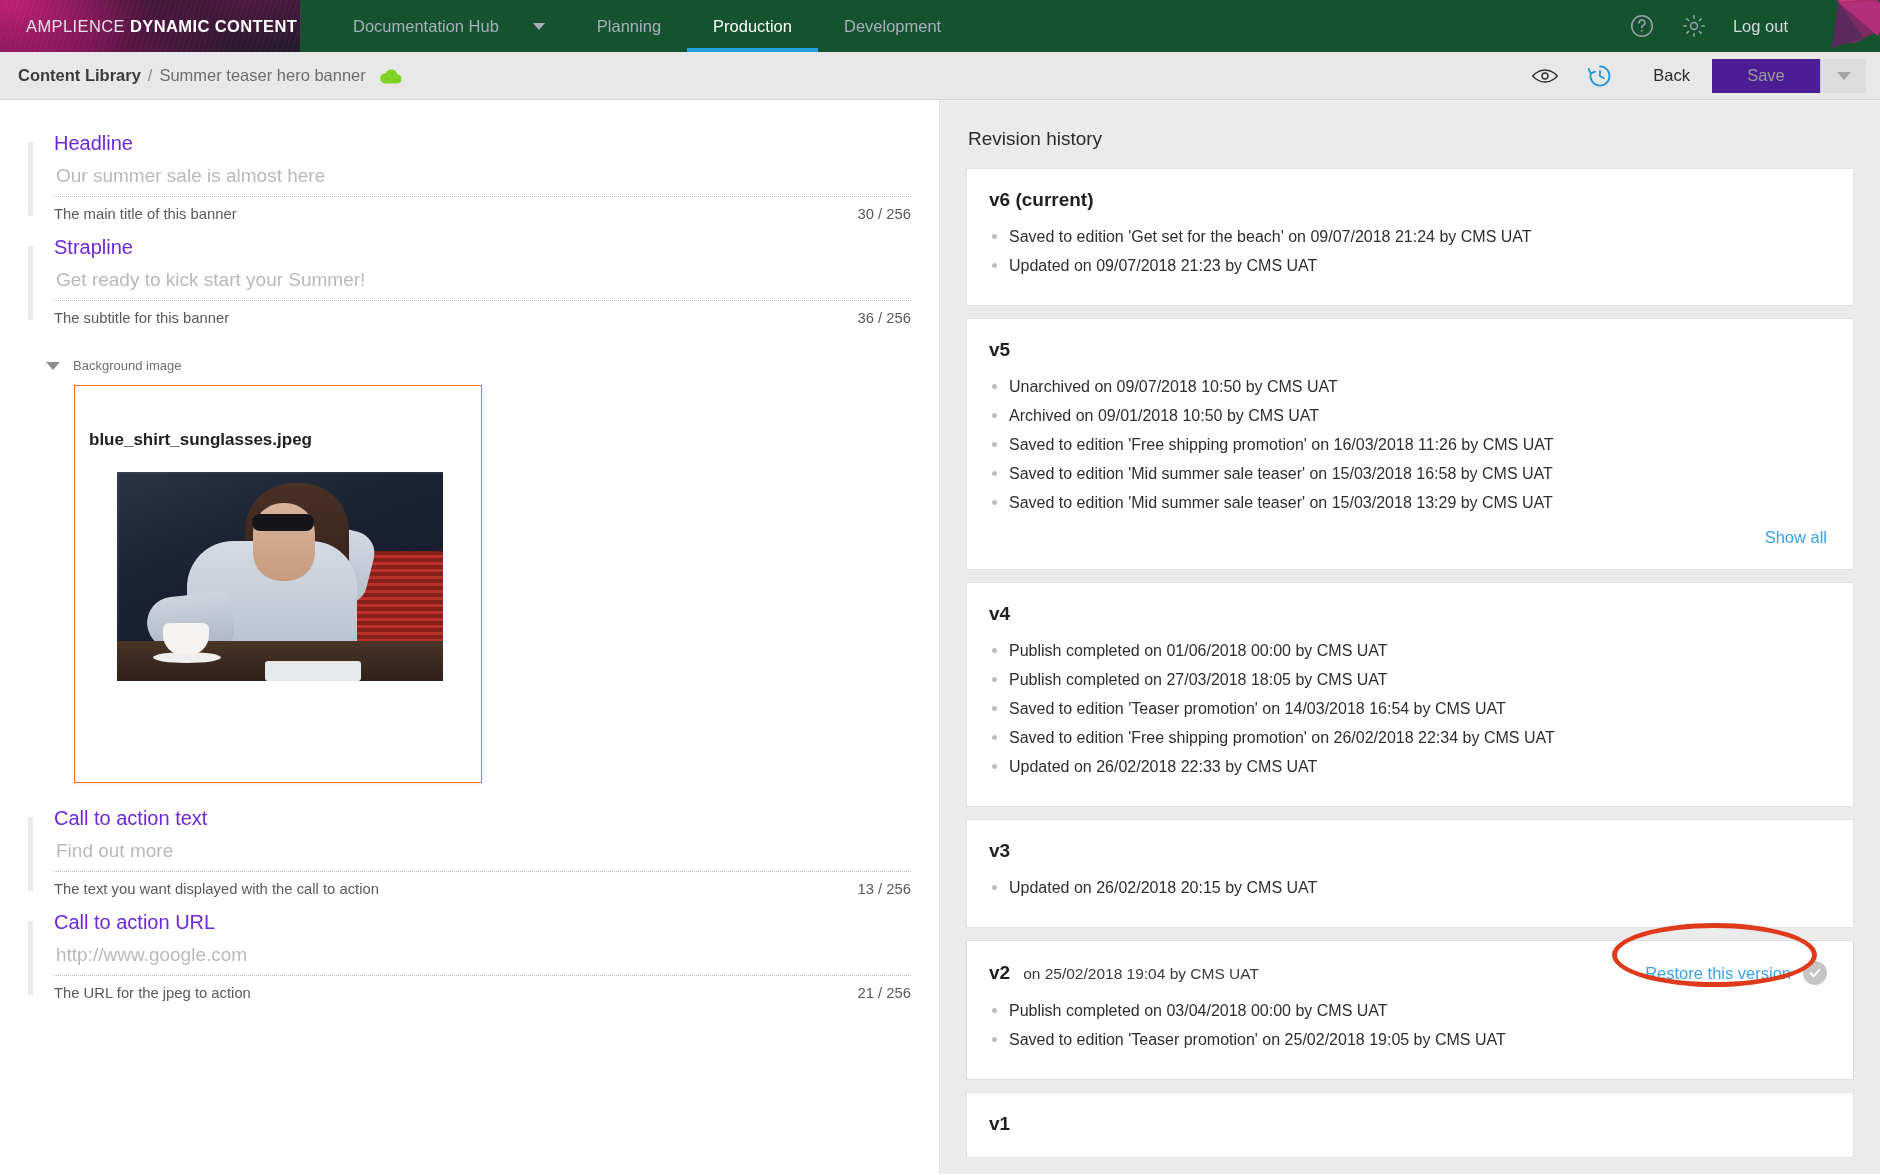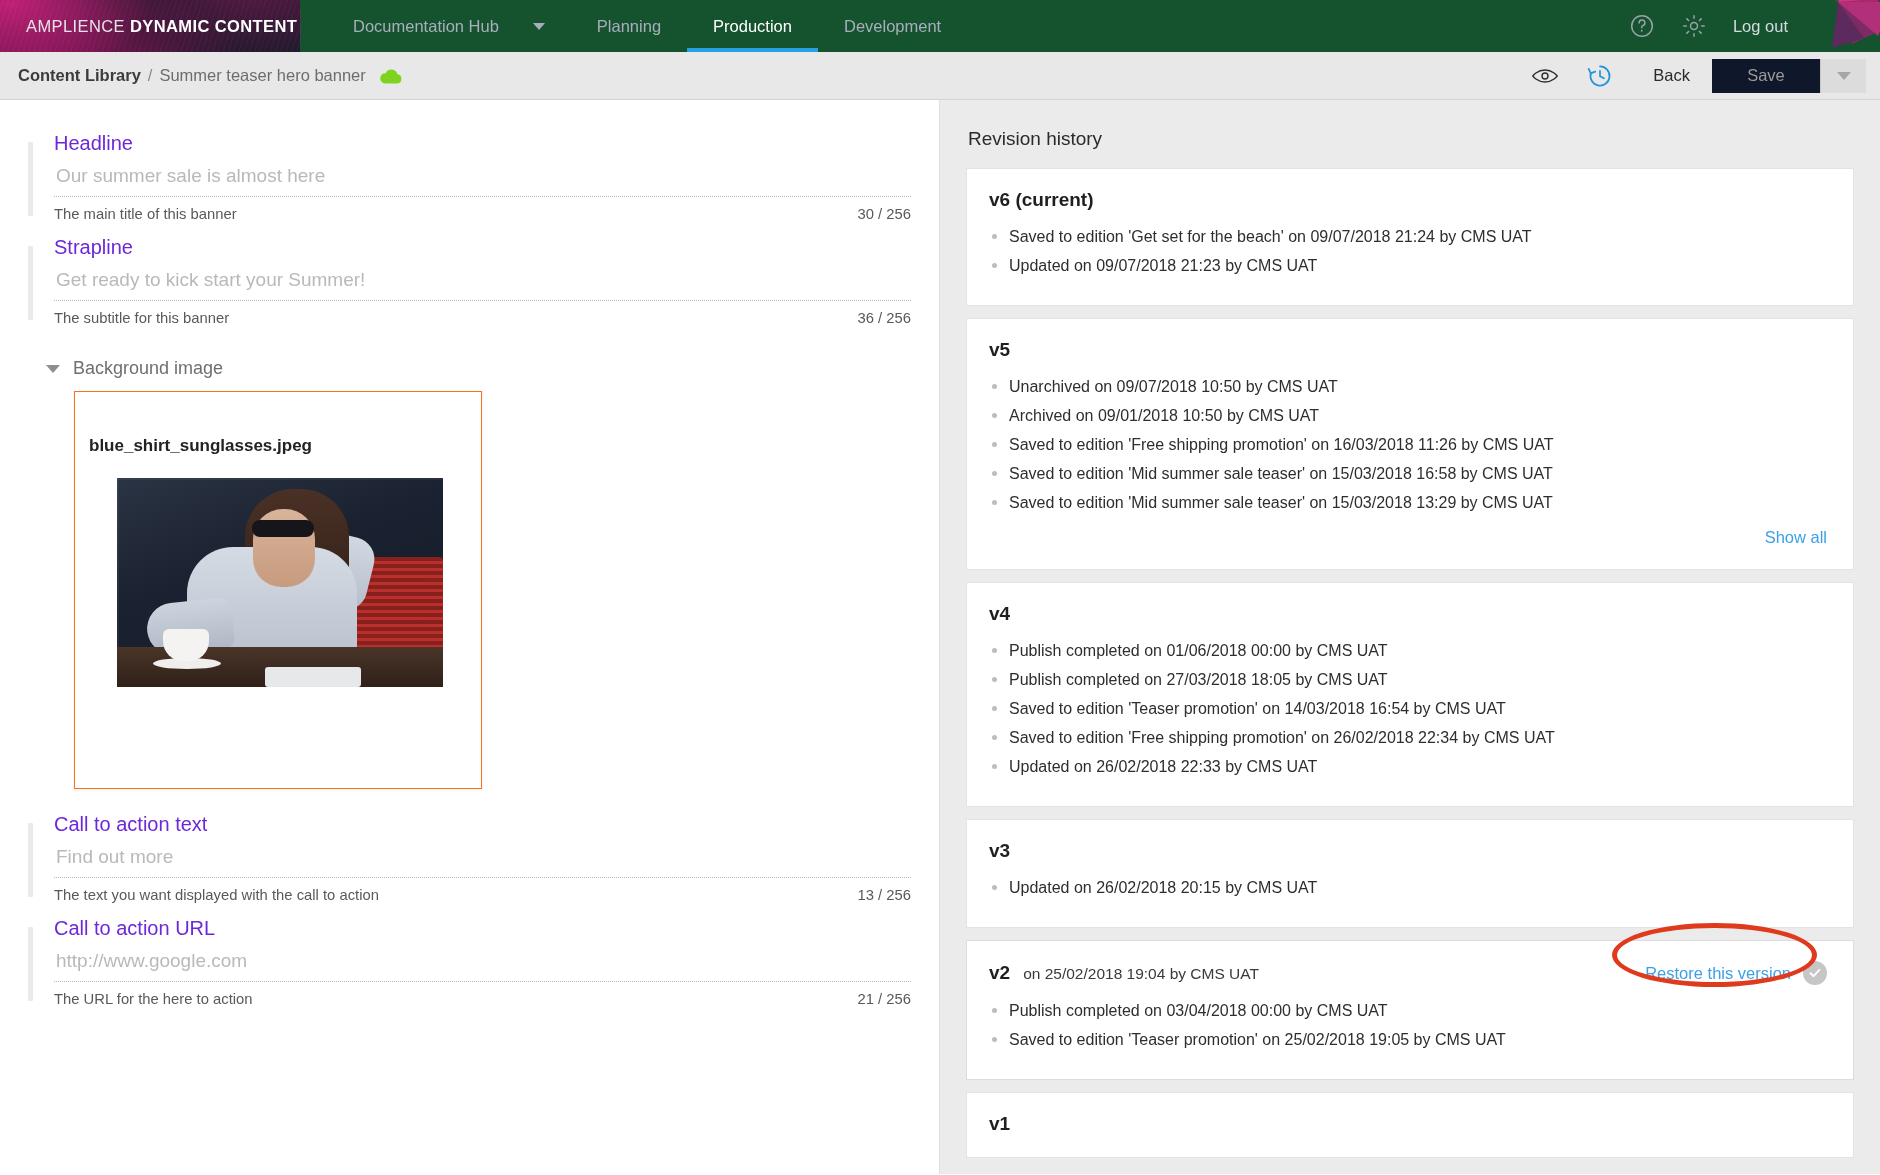--- a/index.html
+++ b/index.html
@@ -102,21 +102,21 @@
   .crumb-sep  { color:#8a8a8a; font-size:16.5px; margin:0 7px; }
   .crumb-leaf { color:#6d6d6d; font-size:16.5px; }
   .cloud-ico  { margin-left:13px; display:flex; }
   .crumb-right { margin-left:auto; display:flex; align-items:center; gap:0; }
   .crumb-right .icon-btn { padding: 0 14px; }
   .back-btn {
     color:#2b2b2b; font-size:16.5px; padding: 0 22px 0 26px; cursor:pointer;
   }
   .save-group { display:flex; align-items:stretch; height:34px; }
   .save-btn {
-    background:#0f172a; color:#9a9a9a; font-size:16.5px;
+    background:#4c1d95; color:#9a9a9a; font-size:16.5px;
     display:flex; align-items:center; justify-content:center;
     width:108px; cursor:default;
   }
   .save-split {
     background:#dcdcdc; width:46px;
     display:flex; align-items:center; justify-content:center;
     border-left:1px solid #c8c8c8; cursor:default;
   }
   .save-split .dcaret {
     border-left:7px solid transparent; border-right:7px solid transparent;
@@ -163,21 +163,21 @@
   
   .section-head {
     display:flex; align-items:center; gap:13px;
     padding: 22px 0 12px 18px; cursor:pointer;
   }
   .section-head .chev {
     width:0;height:0;
     border-left:7px solid transparent; border-right:7px solid transparent;
     border-top:8px solid #8e8e8e;
   }
-  .section-title { color:#6f6f6f; font-size:18px; }
+  .section-title { color:#6f6f6f; font-size:13px; }
 
   .img-card {
     margin-left: 46px;
     width: 408px; height: 398px;
     border:1px solid #f97316;
     background:#fff;
     box-shadow: 0 1px 3px rgba(0,0,0,0.07);
     padding: 44px 0 0 0;
     position:relative;
   }
@@ -450,21 +450,21 @@
         <span class="fhelp">The text you want displayed with the call to action</span>
         <span class="fcount">13 / 256</span>
       </div>
     </div>
 
     <div class="field">
       <div class="accentbar"></div>
       <div class="flabel">Call to action URL</div>
       <div class="finput">http://www.google.com</div>
       <div class="fmeta">
-        <span class="fhelp">The URL for the here to action</span>
+        <span class="fhelp">The URL for the jpeg to action</span>
         <span class="fcount">21 / 256</span>
       </div>
     </div>
 
   </div>
 
   <div class="right">
     <div class="rh-title">Revision history</div>
 
     <div class="rev">

